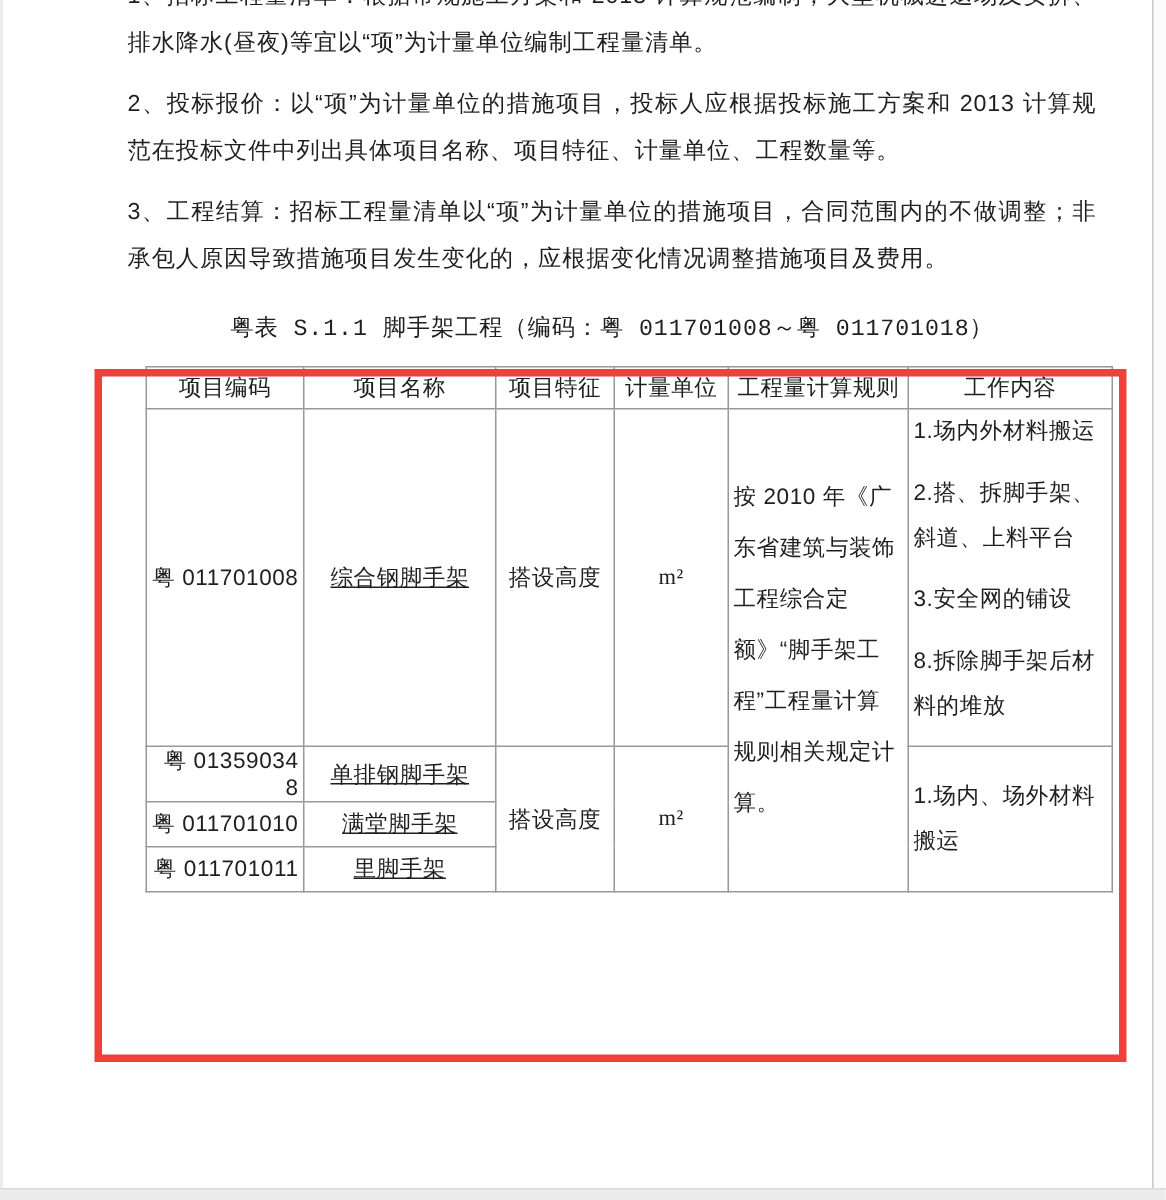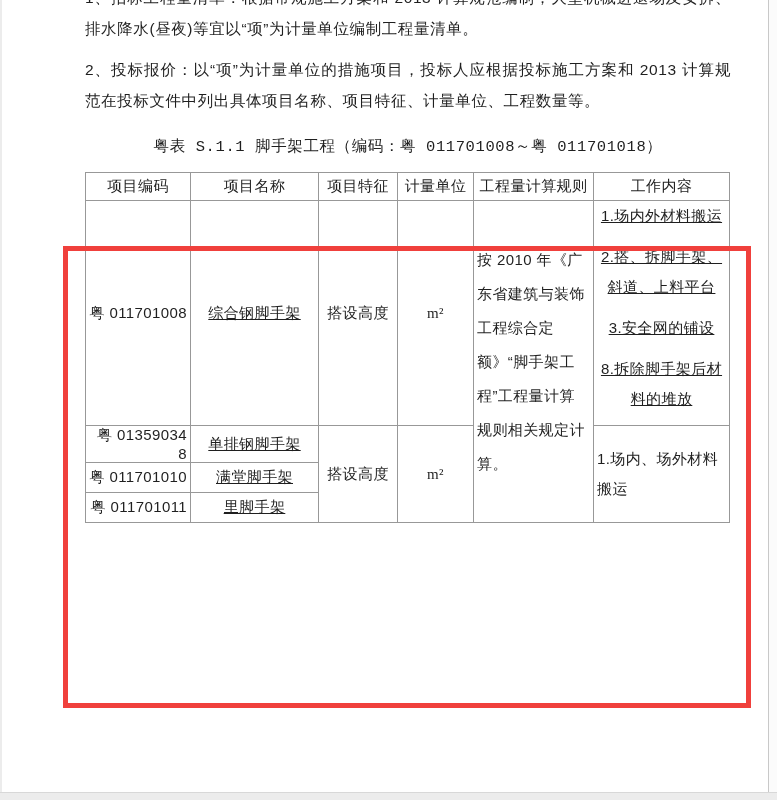--- a/index.html
+++ b/index.html
@@ -41,41 +41,42 @@
     font-size:15.5px;
     line-height:31px;
     letter-spacing:0.6px;
     text-align:center;
     font-family:Liberation Mono, monospace;
   }
   table.spec{
     border-collapse:collapse;
     table-layout:fixed;
     width:644px;
+    margin-left:12px;
   }
   table.spec td, table.spec th{
     border:1px solid #989898;
     font-size:15px;
     font-weight:normal;
     letter-spacing:0.4px;
     word-break:break-all;
     padding:0 3px;
     vertical-align:middle;
   }
   tr.hdr th{height:27px;text-align:center;padding:0 1px;}
   tr.row1{height:211px;}
   tr.grp{height:30px;}
   td.code{text-align:right;padding-left:3px;padding-right:0;}
   td.name{text-align:center;text-decoration:underline;}
   td.feat, td.unit{text-align:center;font-family:Liberation Serif, serif;}
   td.rule{
     text-align:left;line-height:34px;vertical-align:middle;padding:0 4px;
   }
   td.work{
-    text-align:center;vertical-align:top;line-height:30px;padding:3px 3px 0 4px;text-decoration:underline;
+    text-align:left;vertical-align:top;line-height:30px;padding:3px 3px 0 4px;
   }
   td.work .witem{margin:0 0 11px 0;}
   td.workgrp{
     text-align:left;vertical-align:top;line-height:30px;padding:6px 3px 0 4px;
   }
   .highlight-box{
     position:absolute;
     left:63px;top:246px;width:688px;height:462px;
     border:5px solid #f0403c;
     box-sizing:border-box;
@@ -89,20 +90,21 @@
 <div class="left-hairline"></div>
 <div class="page-right-gutter"></div>
 <div class="page-bottom-bar"></div>
 
 <div class="content">
 
   <p class="para first">1、招标工程量清单：根据常规施工方案和 2013 计算规范编制；大型机械进退场及安拆、排水降水(昼夜)等宜以“项”为计量单位编制工程量清单。</p>
 
   <p class="para">2、投标报价：以“项”为计量单位的措施项目，投标人应根据投标施工方案和 2013 计算规范在投标文件中列出具体项目名称、项目特征、计量单位、工程数量等。</p>
 
+  <p class="para">3、工程结算：招标工程量清单以“项”为计量单位的措施项目，合同范围内的不做调整；非承包人原因导致措施项目发生变化的，应根据变化情况调整措施项目及费用。</p>
 
 
   <div class="table-caption">粤表 S.1.1 脚手架工程（编码：粤 011701008～粤 011701018）</div>
 
   <table class="spec">
     <colgroup>
       <col style="width:105px">
         <col style="width:128px">
         <col style="width:79px">
       <col style="width:76px">

